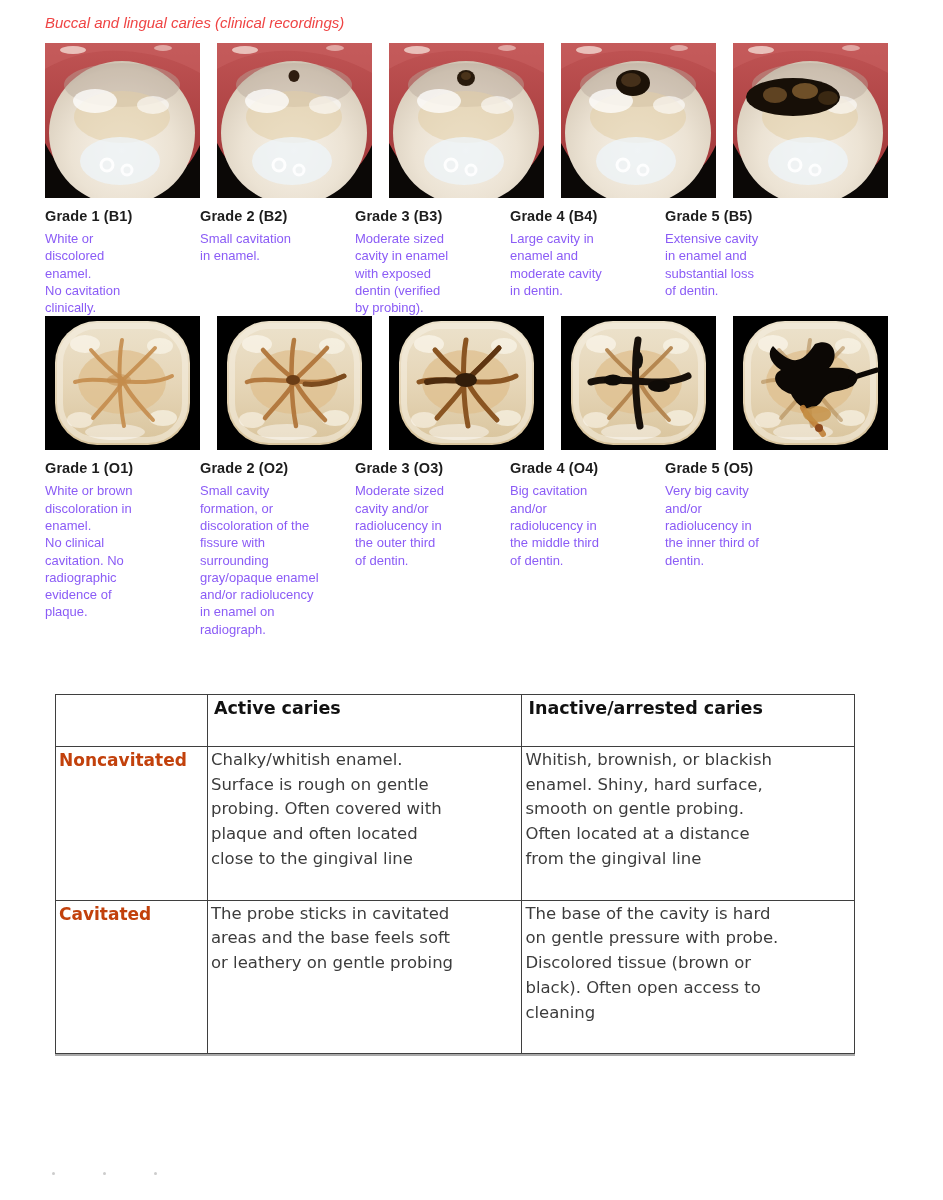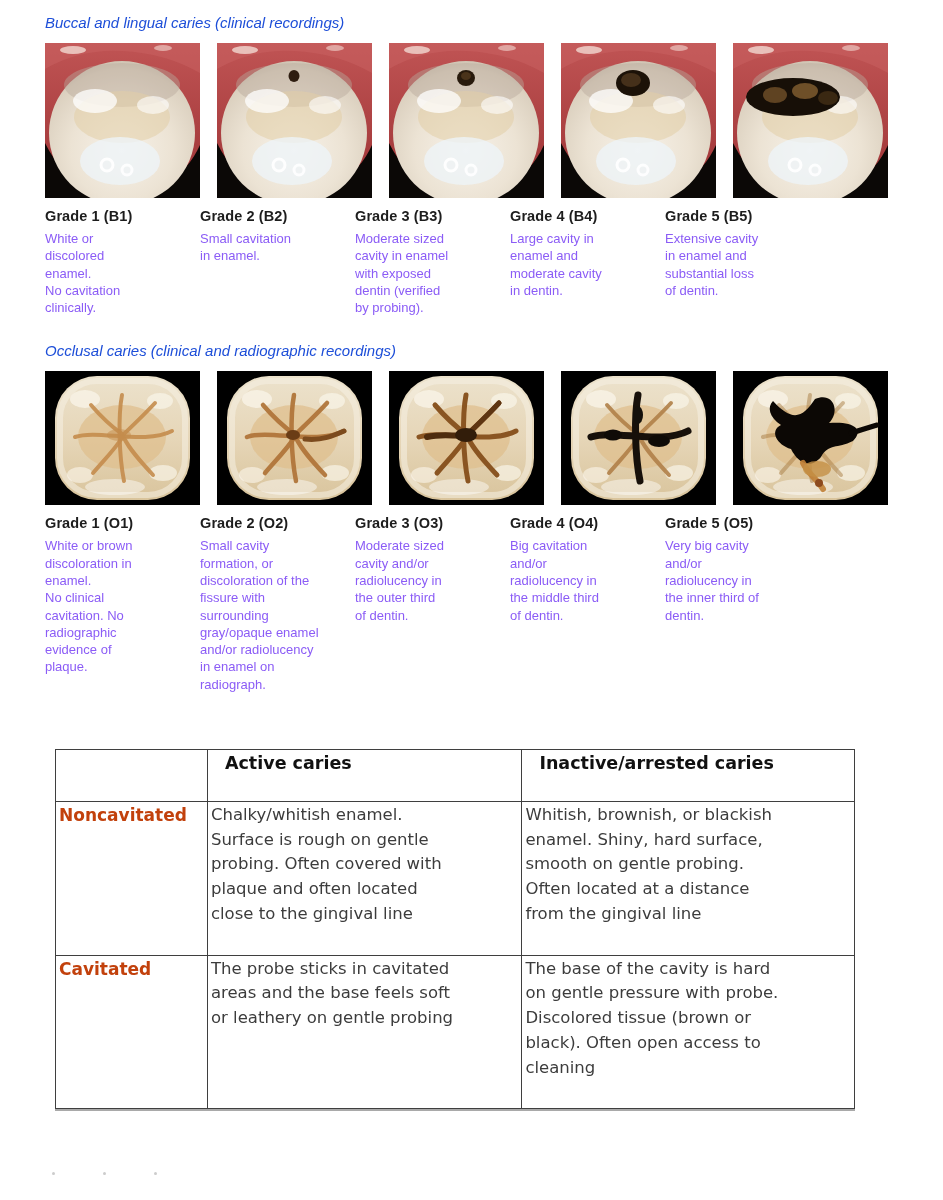--- a/index.html
+++ b/index.html
@@ -7,21 +7,21 @@
   body {
     width: 943px; height: 1200px; overflow: hidden;
     font-family: "Liberation Sans", sans-serif;
     position: relative;
   }
   .content { padding: 14px 0 0 45px; }
 
   .section-title {
     font-style: italic;
     font-size: 15px;
-    color: #1d4ed8;
+    color: #ef4444;
     margin: 0 0 12px 0;
     font-weight: normal;
   }
   .photo-row { display: flex; gap: 17px; margin-bottom: 10px; }
   .img-box { width: 155px; position: relative; flex: 0 0 auto; }
   .img-box svg { display: block; }
   .img-box.buccal { height: 155px; }
   .img-box.occlusal { height: 134px; }
 
   .cards { display: flex; align-items: flex-start; }
@@ -45,21 +45,21 @@
     box-shadow: 0 2px 0 #a9a9a9;
     border: 1px solid #3f3f3f;
   }
   table.caries-table th, table.caries-table td {
     border: 1px solid #3f3f3f;
     text-align: left;
     vertical-align: top;
   }
   table.caries-table th {
     font-size: 17.5px; color: #111; font-weight: bold;
-    padding: 3px 3px 28px 17px;
+    padding: 3px 3px 28px 6px;
   }
   table.caries-table td {
     font-size: 16.5px; color: #3c3c3c; line-height: 1.5;
     padding: 1px 3px 28px 3px;
     white-space: pre-line;
   }
   table.caries-table td.row-label {
     font-weight: bold; color: #c2410c; font-size: 17px; white-space: normal;
   }
   .col-label { width: 152px; }
@@ -226,21 +226,20 @@
     </div>
     <div class="card">
       <p class="grade-title">Grade 5 (B5)</p>
       <p class="grade-desc">Extensive cavity
 in enamel and
 substantial loss
 of dentin.</p>
     </div>
   </div>
 
-  <h2 class="section-title section2">Occlusal caries (clinical and radiographic recordings)</h2>
 
   <div class="photo-row">
     <div class="img-box occlusal">
         <svg width="155" height="134" viewBox="0 0 155 134">
           <rect width="155" height="134" fill="#000000"></rect>
           <rect x="10" y="5" width="135" height="124" rx="42" fill="url(#gOccTooth)"></rect>
           <rect x="15" y="10" width="125" height="114" rx="37" fill="none" stroke="#f6f1e4" stroke-width="6" opacity=".55"></rect>
           <ellipse cx="40" cy="28" rx="15" ry="9" fill="#fbf7ec" opacity=".7"></ellipse>
           <ellipse cx="115" cy="30" rx="13" ry="8" fill="#fbf7ec" opacity=".65"></ellipse>
           <ellipse cx="35" cy="104" rx="13" ry="8" fill="#fbf7ec" opacity=".6"></ellipse>

